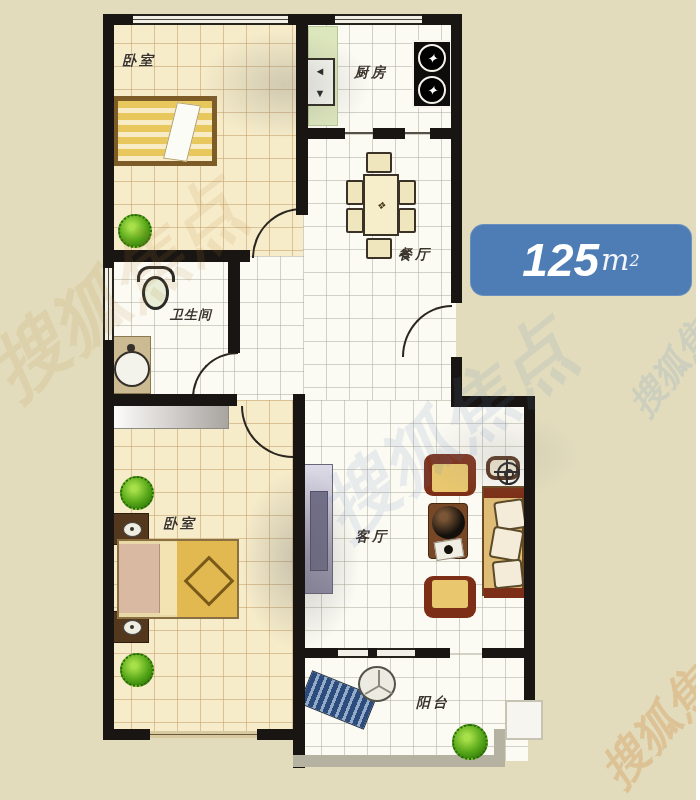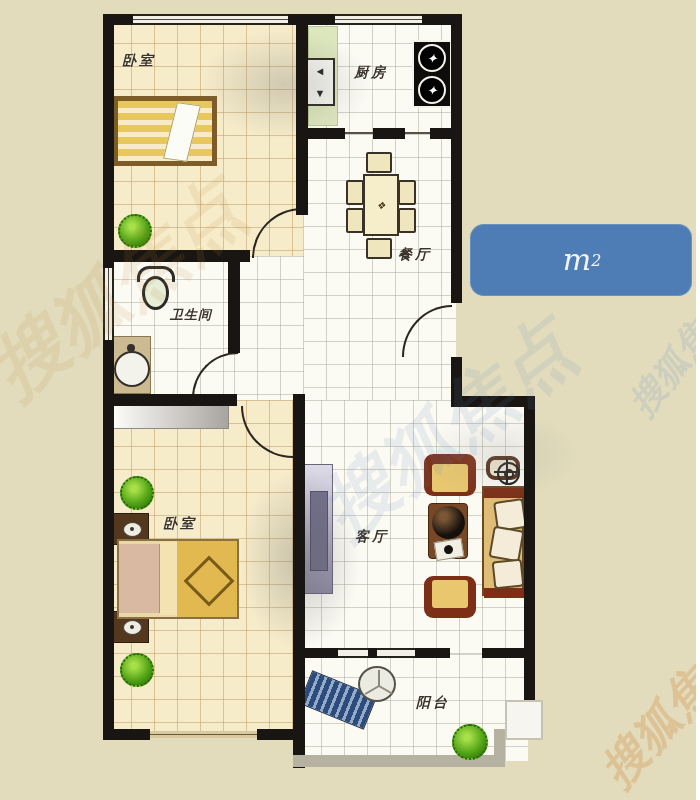--- a/index.html
+++ b/index.html
@@ -256,20 +256,21 @@
   <div class="abs furn lounge" style="left:303px;top:682px;width:70px;height:36px;"></div>
   <div class="abs furn rtable" style="left:358px;top:666px;width:38px;height:36px;">
     <div class="s1"></div>
     <div class="s2"></div>
     <div class="s3"></div>
   </div>
   <div class="abs plant" style="left:452px;top:724px;width:32px;height:32px;z-index:46;"></div>
   <div class="abs rlabel" style="left:416px;top:694px;">阳台</div>
 
   <div class="abs" id="badge">
+    <span class="num">125</span>
       <span class="unit">m</span>
       <span class="sup">2</span>
   </div>
 
   <div class="abs wm" style="left:-30px;top:240px;font-size:74px;color:rgba(190,130,60,.12);transform:rotate(-38deg);">搜狐焦点</div>
   <div class="abs wm" style="left:300px;top:380px;font-size:74px;color:rgba(95,130,190,.12);transform:rotate(-38deg);">搜狐焦点</div>
   <div class="abs wm" style="left:610px;top:330px;font-size:36px;color:rgba(120,150,200,.20);transform:rotate(-52deg);">搜狐焦点</div>
   <div class="abs wm" style="left:580px;top:680px;font-size:46px;color:rgba(205,120,40,.26);transform:rotate(-48deg);">搜狐焦点</div>
 
 </div>

